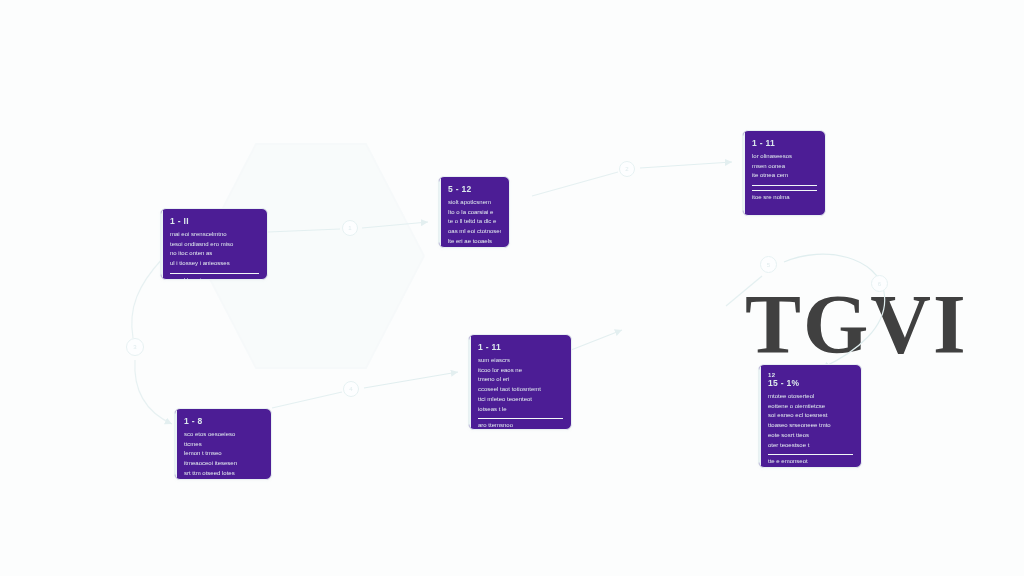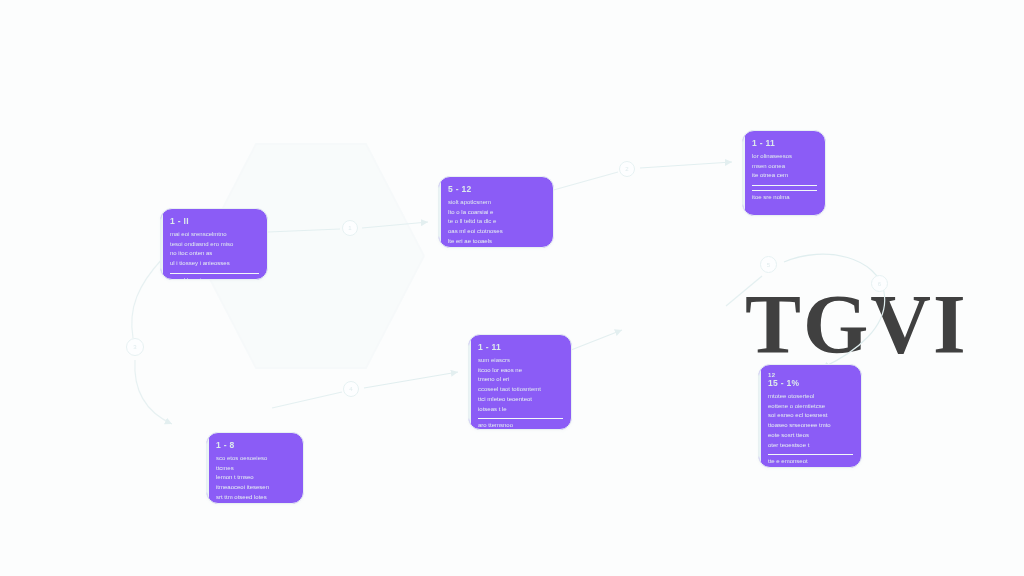--- a/index.html
+++ b/index.html
@@ -34,23 +34,23 @@
   
   #arrows {
     position: absolute;
     left: 0; top: 0;
     width: 1024px; height: 576px;
   }
 
   
   .card {
     position: absolute;
-    background: #8b5cf6;
+    background: #4c1d95;
     border: 1px solid #e8f1f2;
-    border-radius: 12px;
+    border-radius: 6px;
     box-shadow: 0 1px 3px rgba(120,160,170,0.055);
     box-sizing: border-box;
     padding: 7px 8px 8px 9px;
     overflow: hidden;
   }
   .card .accent {
     position: absolute;
     left: 0; top: 0; bottom: 0;
     width: 2px;
     background: #eaf4f5;
@@ -160,21 +160,21 @@
   <div class="card" style="left:160px; top:196px; width:108px; height:72px;margin-top:12px;">
     <div class="accent"></div>
     <div class="card-title">1 - II</div>
     <div class="card-line em">mai eoi srenscelmtno</div>
     <div class="card-line em">tesoi ondiasnd ero miso</div>
     <div class="card-line">no itoc onten as</div>
     <div class="card-line">ul i tiossey i anieosses</div>
     <div class="card-footer">aren.I besniocea</div>
   </div>
 
-  <div class="card" style="left:438px; top:176px; width:116px; height:72px;">
+  <div class="card" style="left:438px; top:176px; width:72px; height:72px;">
     <div class="accent"></div>
     <div class="card-title">5 - 12</div>
     <div class="card-line em">siolt apotlcsnem</div>
     <div class="card-line">Ito o la coarsiai e</div>
     <div class="card-line em">te o ll teltd ta dlc e</div>
     <div class="card-line">oas ml eoi ctotnoses</div>
     <div class="card-line">lte eri ae tooaels</div>
 
   </div>
 
@@ -194,21 +194,21 @@
     <div class="card-line em">sum eiascrs</div>
     <div class="card-line">itcoo lor eaos ne</div>
     <div class="card-line">tmeno ol eri</div>
     <div class="card-line em">ccoseel taot totiosntemt</div>
     <div class="card-line">ttci mleteo teoenteot</div>
     <div class="card-line">iotseas t le</div>
     <div class="card-footer">aro ttemsnoo</div>
   </div>
 
 
-  <div class="card" style="left:174px; top:432px; width:98px; height:72px;margin-left:32px;">
+  <div class="card" style="left:174px; top:408px; width:98px; height:72px;">
     <div class="accent"></div>
     <div class="card-title">1 - 8</div>
     <div class="card-line em">sco etos oesoeieso</div>
     <div class="card-line">ttcmes</div>
     <div class="card-line">lemon t tmseo</div>
     <div class="card-line">itmeaoceoi itesesen</div>
     <div class="card-line">srt ttm otseed lotes</div>
     <div class="card-line">itmes o ete</div>
   </div>
 

